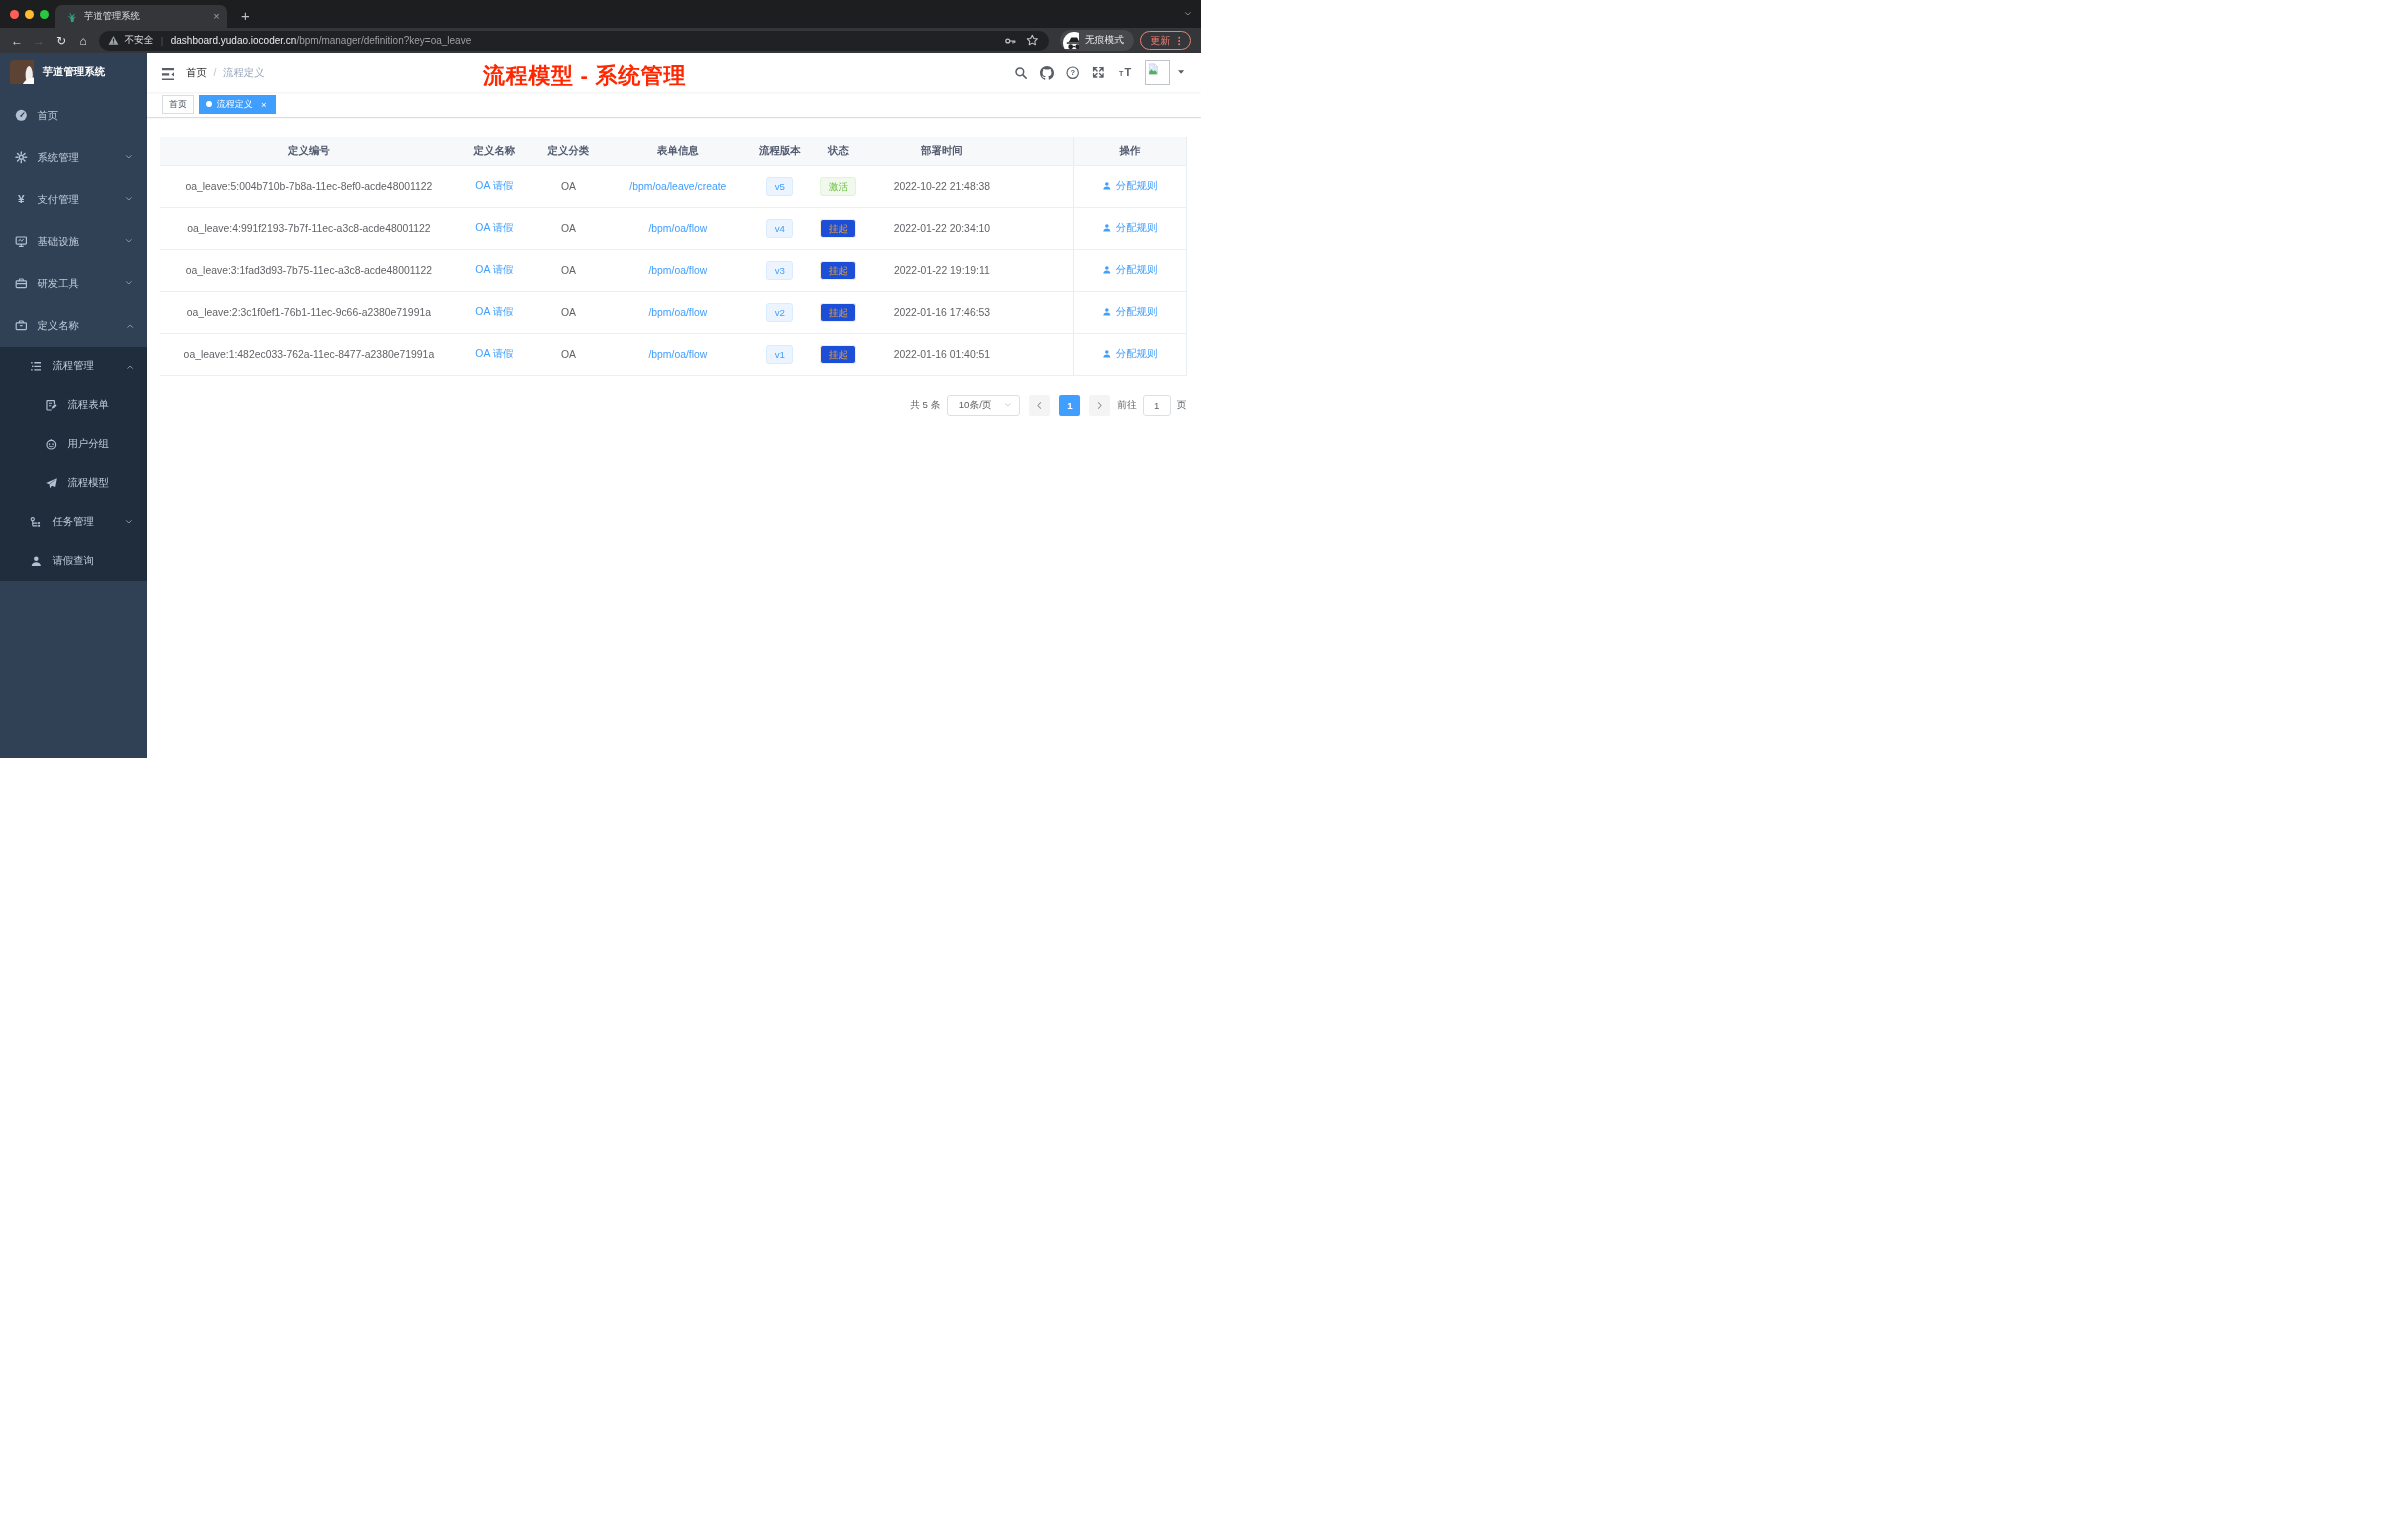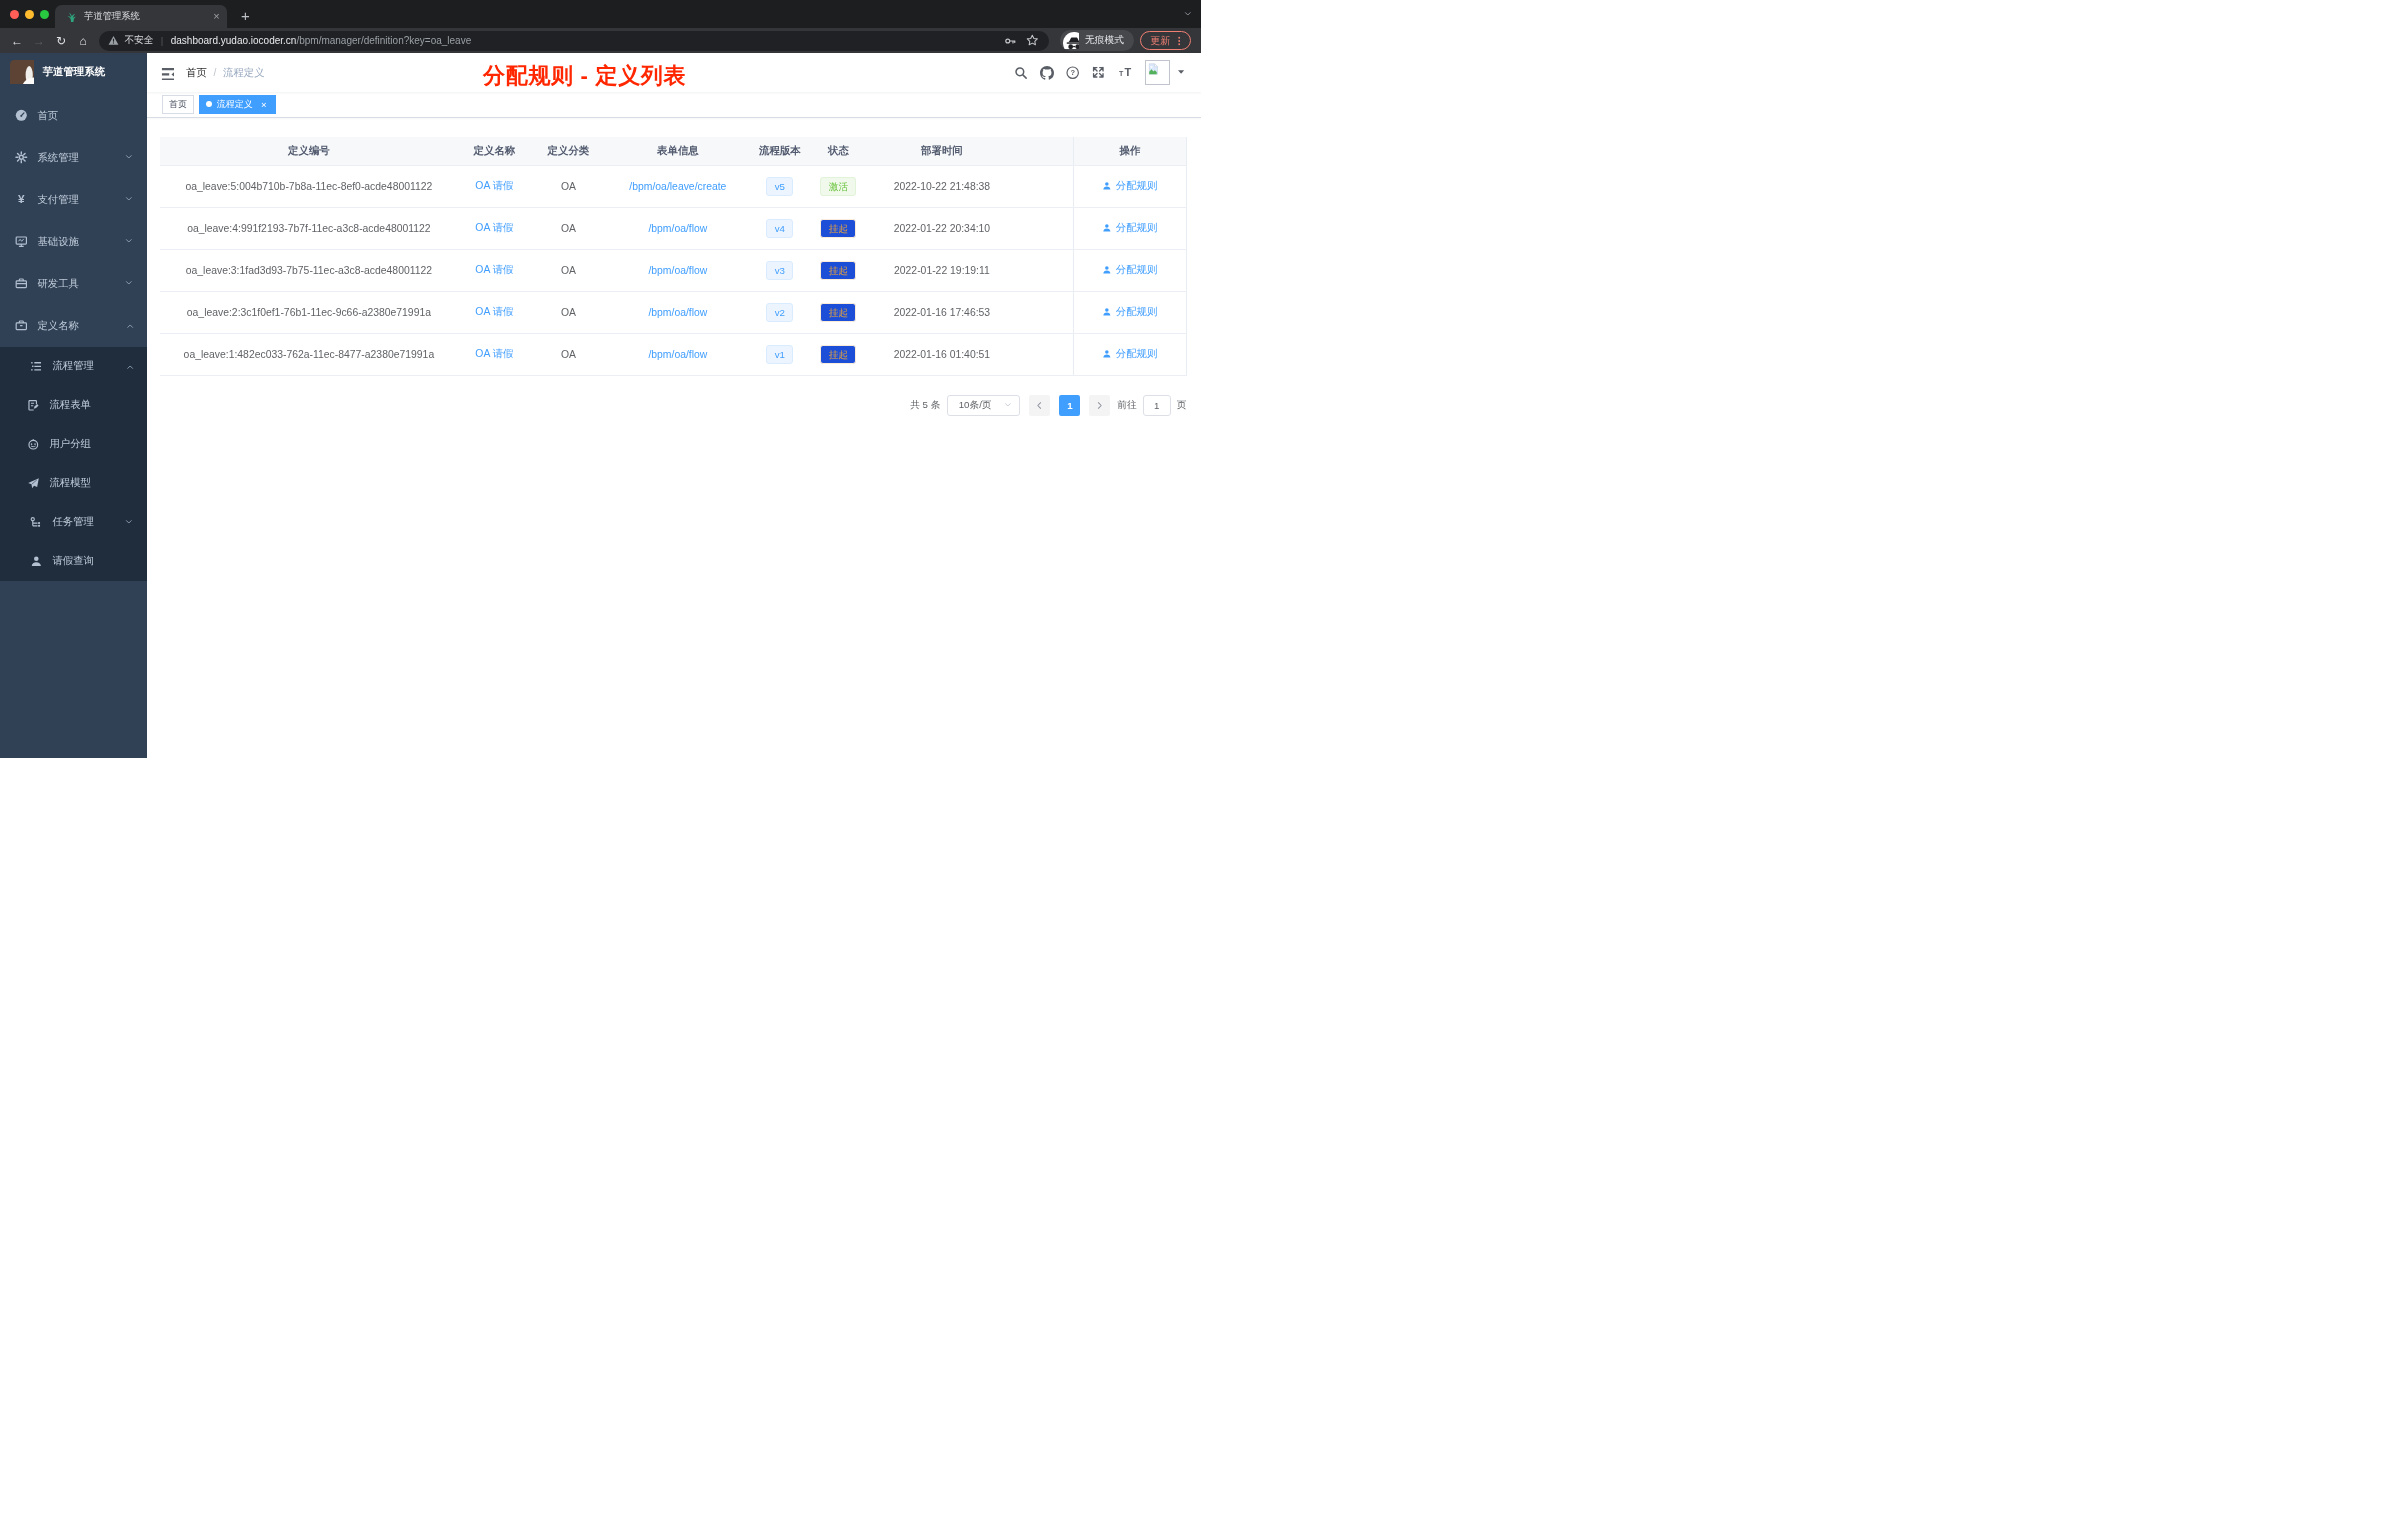--- a/index.html
+++ b/index.html
@@ -42,21 +42,21 @@
   
   .app { display:flex; height:705px; }
   .sidebar { width:147px; background:#304156; flex-shrink:0; overflow:hidden; }
   .logo-row { height:37px; display:flex; align-items:center; padding-left:9.7px; gap:9px; }
   .logo-title { color:#fff; font-size:10.4px; font-weight:700; white-space:nowrap; }
   .menu { padding-top:4.5px; }
   .menu-item { display:flex; align-items:center; color:#bfcbd9; font-size:10.4px; position:relative; cursor:pointer; white-space:nowrap; }
   .menu-item .mi-icon { color:#b3c0d1; width:13.4px; display:flex; justify-content:center; margin-right:9px; flex-shrink:0; }
   .lv0 { height:42px; padding-left:15px; }
   .lv1 { height:39px; padding-left:30px; }
-  .lv2 { height:39px; padding-left:27px; }
+  .lv2 { height:39px; padding-left:45px; }
   .subbg { background:#1f2d3d; }
   .mi-chevron { position:absolute; right:13.4px; color:#97a8be; }
   .mi-chevron.up svg { transform:rotate(180deg); }
 
   .main { flex:1; background:#fff; min-width:0; }
   .navbar { height:39px; display:flex; align-items:center; padding:0 16.3px 0 12px; position:relative;
             box-shadow:0 0.7px 3px rgba(0,21,41,.08); background:#fff; }
   .hamburger { color:#5a5e66; margin-right:12px; display:flex; }
   .crumb { font-size:10.4px; display:flex; align-items:center; }
   .crumb-home { color:#303133; }
@@ -586,14 +586,14 @@
             </span>
           </div>
         <span class="pg-goto">前往</span>
         <span class="pg-input">1</span>
         <span class="pg-unit">页</span>
       </div>
     </div>
   </div>
 </div>
 
-<div class="annotation" style="color: rgb(255, 38, 0);">分配规则 - 定义列表</div>
+<div class="annotation" style="color: rgb(255, 38, 0);">流程模型 - 系统管理</div>
 
 
 </body></html>

